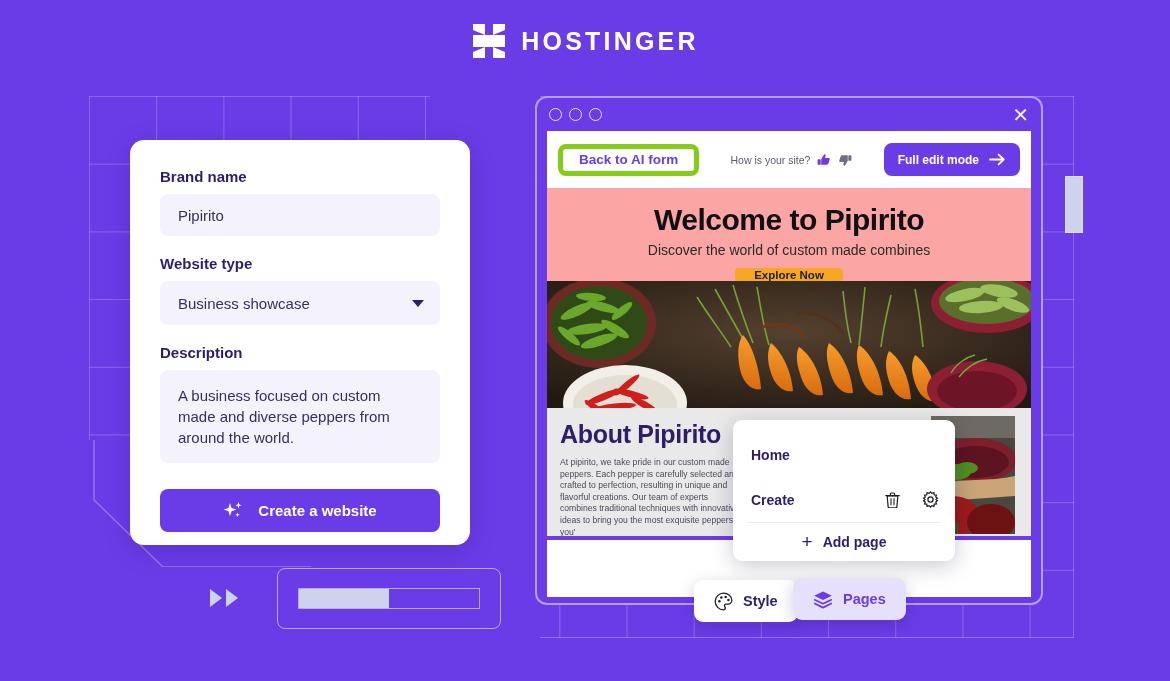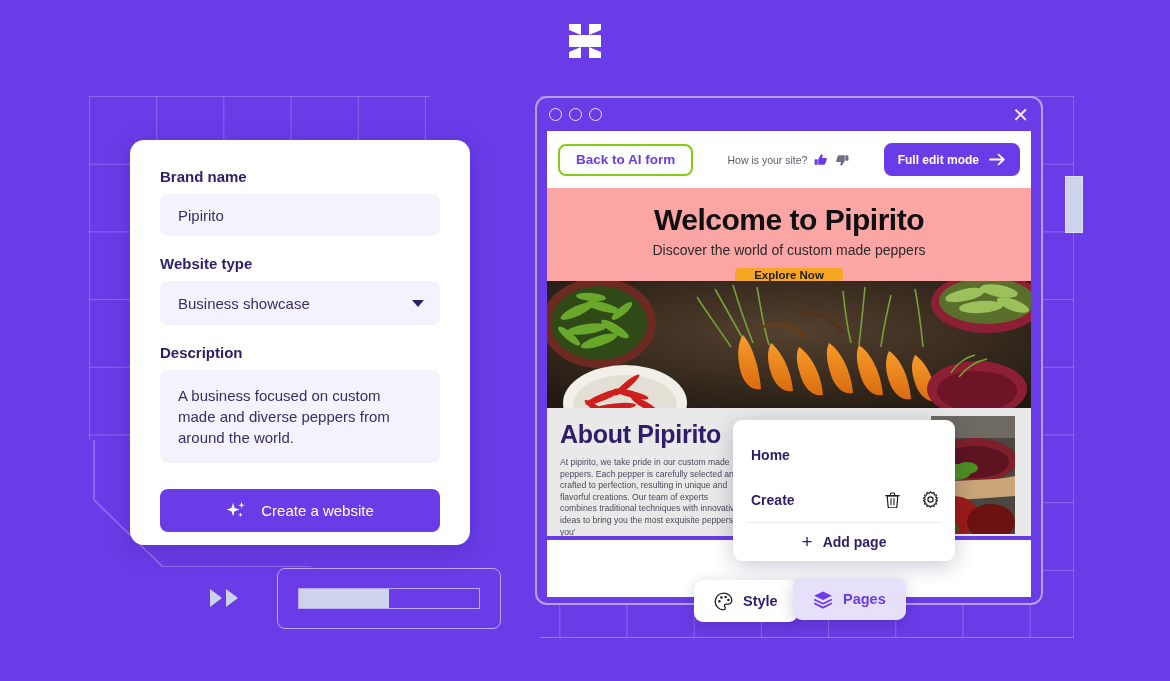--- a/index.html
+++ b/index.html
@@ -106,21 +106,21 @@
     padding: 15px 18px; line-height: 21px; min-height: 86px;
   }
   .field-gap { height: 19px; }
   .create-btn {
     margin-top: 26px;
     height: 43px;
     background: #6a3ce8;
     border-radius: 8px;
     display: flex; align-items: center; justify-content: center;
     gap: 13px;
-    color: #ffffff; font-size: 15px; font-weight: normal;
+    color: #ffffff; font-size: 15px; font-weight: bold;
     cursor: pointer;
   }
 
   
   .arrows {
     position: absolute;
     left: 210px; top: 589px;
     display: flex; gap: 4px;
   }
   .arrow-tri {
@@ -174,21 +174,21 @@
     overflow: hidden;
   }
 
   .builder-bar {
     height: 57px;
     background: #ffffff;
     display: flex; align-items: center;
     padding: 0 11px;
   }
   .back-btn {
-    border: 2px solid #84cc16;
+    border: 5px solid #84cc16;
     border-radius: 8px;
     height: 32px; padding: 0 16px;
     display: flex; align-items: center;
     color: #6a3ce8; font-size: 13.5px; font-weight: bold;
     cursor: pointer;
   }
   .feedback {
     flex: 1;
     display: flex; align-items: center; justify-content: center;
     gap: 7px;
@@ -307,20 +307,21 @@
   </svg>
 
   <div class="brandbar">
     <svg class="logo-mark" width="36" height="38" viewBox="0 0 36 38">
       <path d="M2 2 L14 2 L14 13 L2 8 Z" fill="#ffffff"></path>
       <path d="M22 2 L34 2 L34 8 L22 13 Z" fill="#ffffff"></path>
       <path d="M2 13 L34 13 L34 25 L2 25 Z" fill="#ffffff"></path>
       <path d="M2 30 L14 25 L14 36 L2 36 Z" fill="#ffffff"></path>
       <path d="M22 25 L34 30 L34 36 L22 36 Z" fill="#ffffff"></path>
     </svg>
+    <span class="logo-text">HOSTINGER</span>
   </div>
 
   <div class="form-card">
     <div class="field-label">Brand name</div>
     <div class="field-box field-input" placeholder="Enter your brand name">Pipirito</div>
 
     <div class="field-gap"></div>
 
     <div class="field-label">Website type</div>
     <div class="field-box field-select">
@@ -383,21 +384,21 @@
         <div class="full-edit-btn">
           <span>Full edit mode</span>
           <svg width="17" height="13" viewBox="0 0 17 13">
             <path d="M1 6.5 H14.5 M9.6 1.6 L14.8 6.5 L9.6 11.4" fill="none" stroke="#ffffff" stroke-width="1.8" stroke-linecap="round" stroke-linejoin="round"></path>
           </svg>
         </div>
       </div>
 
       <div class="hero">
         <div class="hero-title">Welcome to Pipirito</div>
-        <div class="hero-sub">Discover the world of custom made peppers</div>
+        <div class="hero-sub">Discover the world of custom made combines</div>
         <div class="hero-cta">
           <span>Explore Now</span>
         </div>
       </div>
 
       <div class="hero-photo">
         <svg width="484" height="127" viewBox="0 0 484 127" preserveAspectRatio="none">
           <defs>
             <radialGradient id="soil" cx="50%" cy="40%" r="70%">
               <stop offset="0%" stop-color="#55412f"></stop>

